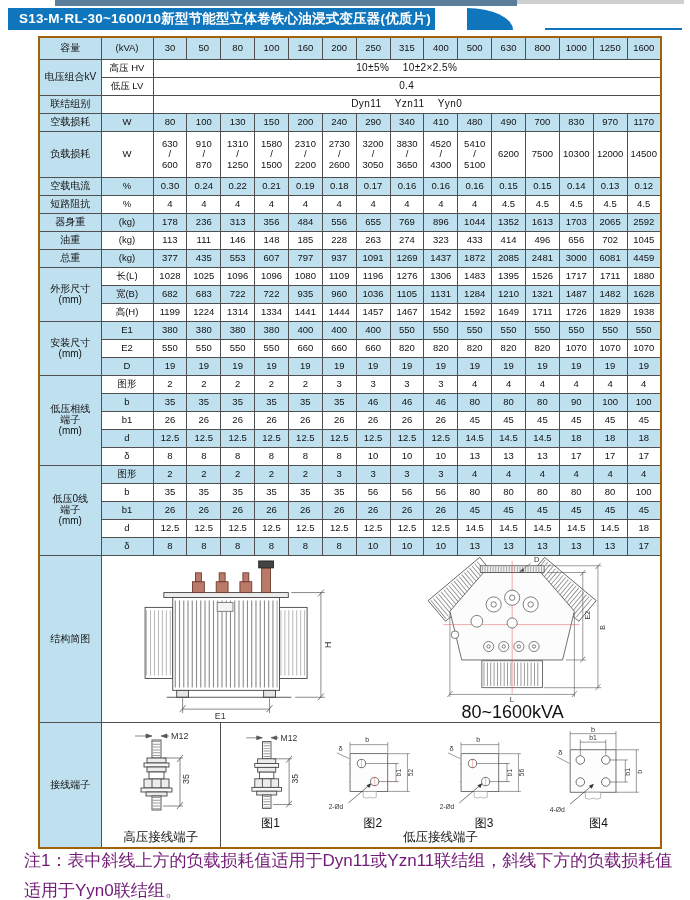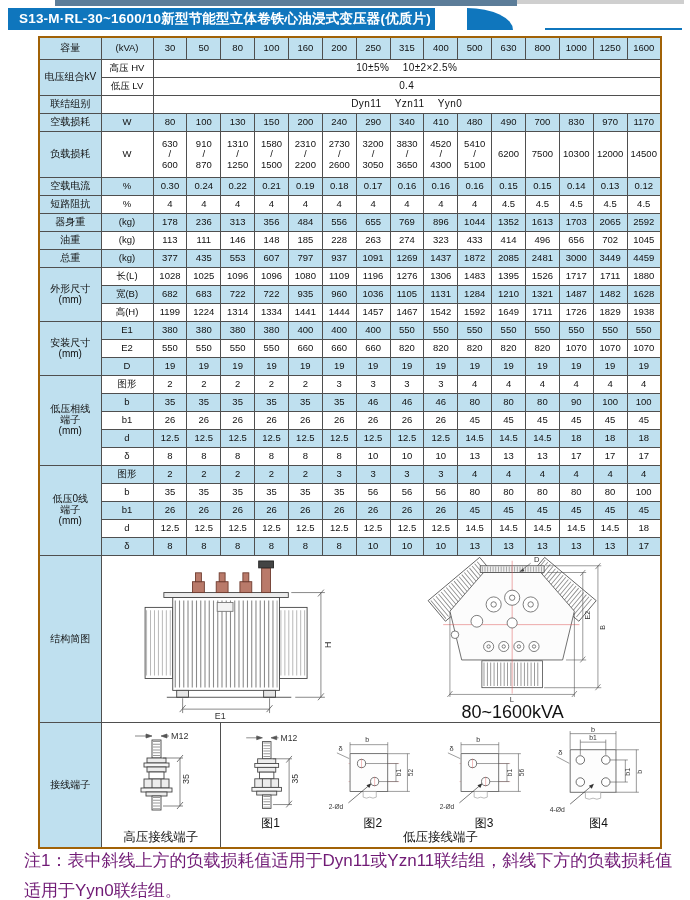--- a/index.html
+++ b/index.html
@@ -274,21 +274,21 @@
         <td class="val shade">607</td>
         <td class="val shade">797</td>
         <td class="val shade">937</td>
         <td class="val shade">1091</td>
         <td class="val shade">1269</td>
         <td class="val shade">1437</td>
         <td class="val shade">1872</td>
         <td class="val shade">2085</td>
         <td class="val shade">2481</td>
         <td class="val shade">3000</td>
-        <td class="val shade">3449</td>
+        <td class="val shade">6081</td>
         <td class="val shade">4459</td>
       </tr>
       <tr>
         <td class="lbl" rowspan="3">外形尺寸
 (mm)</td>
         <td class="unit plain">长(L)</td>
         <td class="val plain">1028</td>
         <td class="val plain">1025</td>
         <td class="val plain">1096</td>
         <td class="val plain">1096</td>

